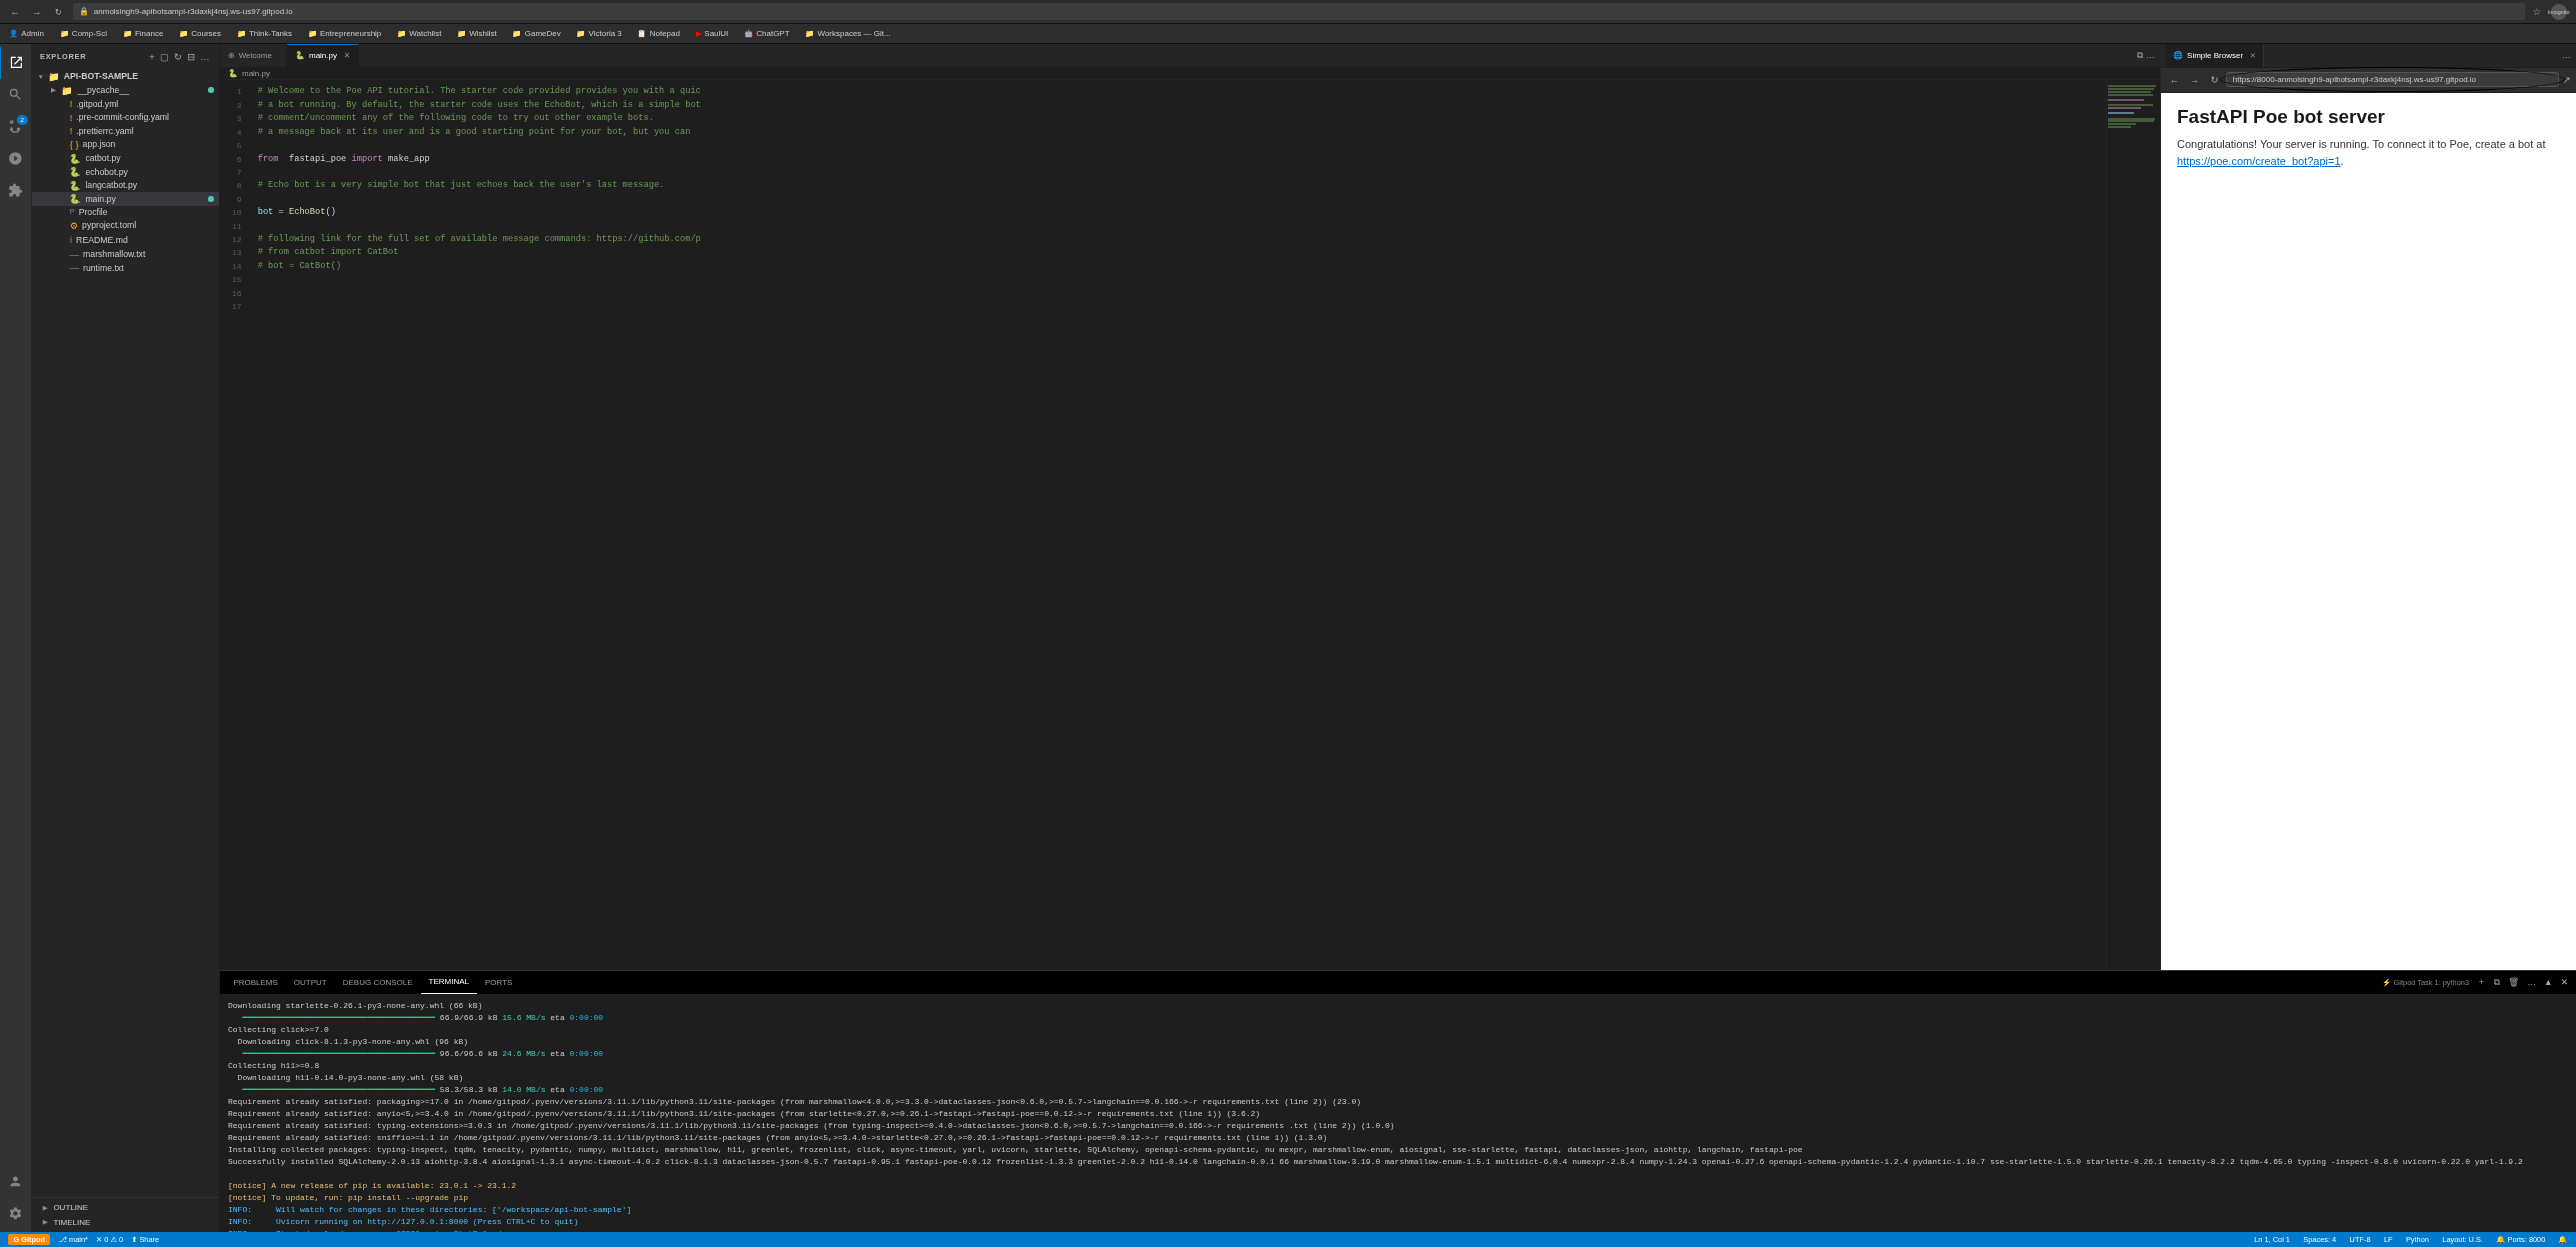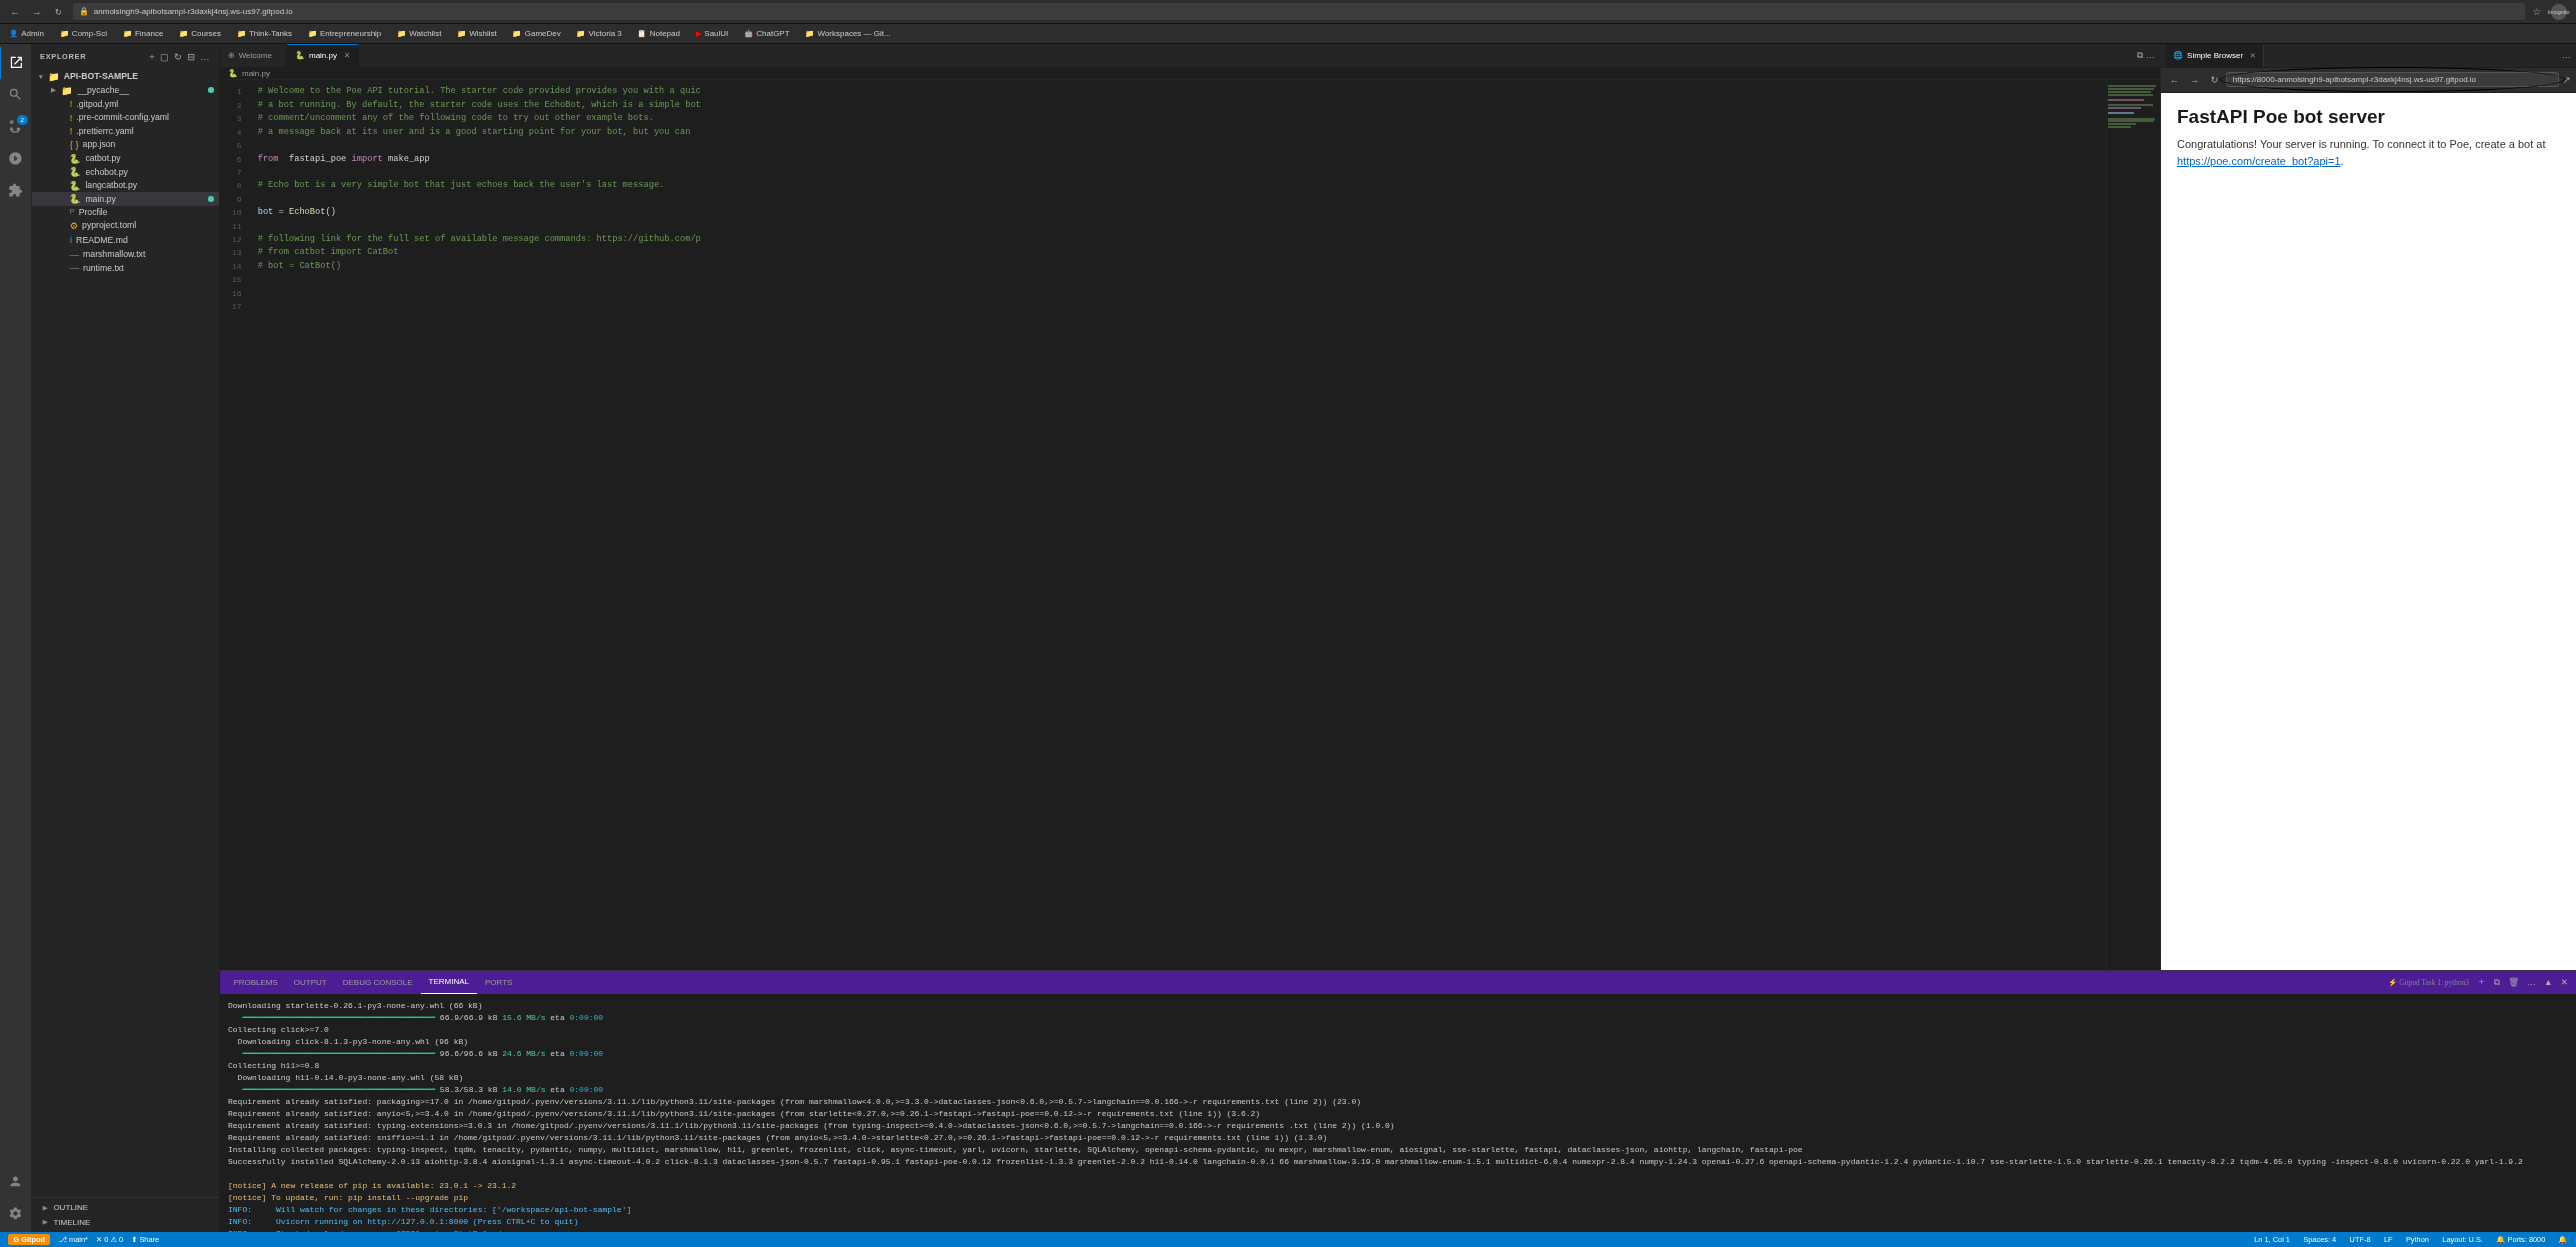--- a/index.html
+++ b/index.html
@@ -79,21 +79,21 @@
     .sb-url-bar { flex: 1; background: #3c3c3c; border: 0.7px solid #555; border-radius: 2.7px; padding: 2px 5.4px; color: #ccc; font-size: 8px; font-family: inherit; outline: none; }
     .sb-url-bar-container { flex: 1; position: relative; display: flex; align-items: center; }
     .sb-open-external { background: transparent; border: none; color: #aaa; cursor: pointer; font-size: 9.4px; }
     .simple-browser-content { flex: 1; background: white; overflow-y: auto; padding: 13.4px 16px; }
     .simple-browser-content h1 { font-size: 19px; font-weight: 700; color: #1a1a1a; margin-bottom: 8px; }
     .simple-browser-content p { color: #333; font-size: 11px; line-height: 1.6; }
     .simple-browser-content a { color: #0066cc; text-decoration: underline; }
 
     
     .terminal-panel { height: 262px; background: #1e1e1e; display: flex; flex-direction: column; border-top: 0.7px solid #333; flex-shrink: 0; }
-    .terminal-tabs { background: #4c1d95; height: 23.5px; display: flex; align-items: center; padding: 0 5.4px; border-bottom: 0.7px solid #1e1e1e; }
+    .terminal-tabs { background: #000000; height: 23.5px; display: flex; align-items: center; padding: 0 5.4px; border-bottom: 0.7px solid #1e1e1e; }
     .terminal-tab { padding: 0 8px; height: 23.5px; display: flex; align-items: center; font-size: 8px; color: #9d9d9d; cursor: pointer; }
     .terminal-tab.active { color: #fff; border-bottom: 0.7px solid #fff; }
     .terminal-actions { margin-left: auto; display: flex; align-items: center; gap: 2.7px; }
     .term-action-btn { background: transparent; border: none; color: #aaa; cursor: pointer; font-size: 8.7px; padding: 1.3px 2.7px; }
     .terminal-content { flex: 1; overflow-y: auto; padding: 5.4px 8px; font-family: 'Courier New', Consolas, monospace; font-size: 8px; line-height: 1.5; background: #1e1e1e; }
     .term-line { white-space: pre-wrap; word-break: break-all; margin: 0; padding: 0; line-height: 12px; color: #cccccc; }
     .term-green { color: #4ec9b0; }
     .term-bright-green { color: #23d18b; }
     .term-cyan { color: #29b8db; }
     .term-info { color: #4fc1ff; }
@@ -474,21 +474,21 @@
     </div>
 
     <div class="terminal-panel">
       <div class="terminal-tabs">
         <div class="terminal-tab">PROBLEMS</div>
         <div class="terminal-tab">OUTPUT</div>
         <div class="terminal-tab">DEBUG CONSOLE</div>
         <div class="terminal-tab active">TERMINAL</div>
         <div class="terminal-tab">PORTS</div>
         <div class="terminal-actions">
-          <span style="font-size:7.4px;color:#888;margin-right:2.7px;font-family:Liberation Serif, serif;">
+          <span style="font-size:7.4px;color:#888;margin-right:2.7px;">
             <span>⚡</span>
             <span>Gitpod Task 1: python3</span>
           </span>
           <button class="term-action-btn">＋</button>
           <button class="term-action-btn">⧉</button>
           <button class="term-action-btn">🗑</button>
           <button class="term-action-btn">…</button>
           <button class="term-action-btn">▲</button>
           <button class="term-action-btn">✕</button>
         </div>

